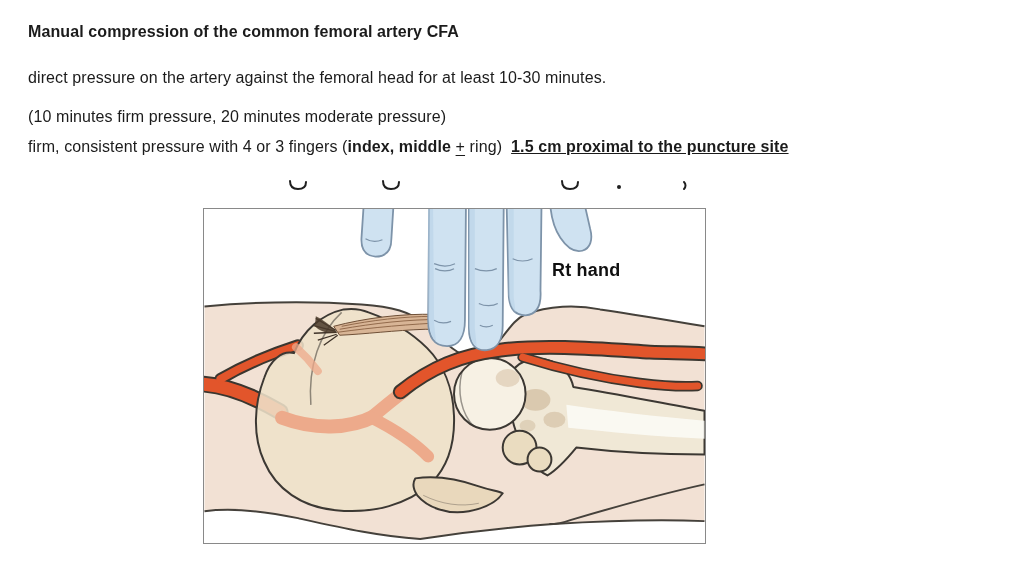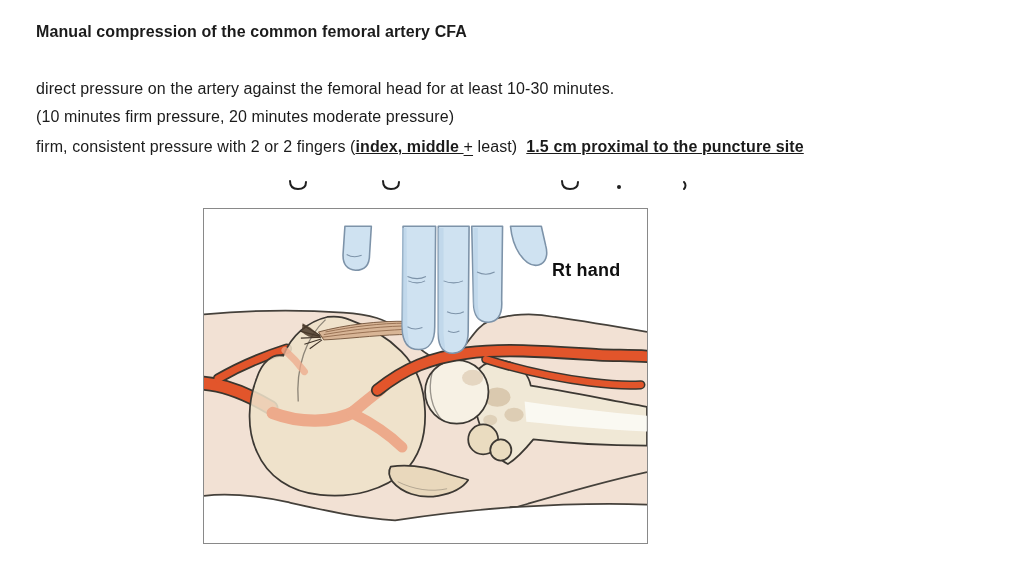--- a/index.html
+++ b/index.html
@@ -1,45 +1,45 @@
 <!DOCTYPE html>
 <html><head>
 <meta charset="utf-8">
 <style>
   html,body{margin:0;padding:0;}
   body{
     width:1024px;height:576px;background:#ffffff;position:relative;overflow:hidden;
     font-family:"Liberation Sans", sans-serif;color:#1b1b1b;
   }
-  .txt{position:absolute;left:28px;font-size:16px;letter-spacing:.1px;white-space:nowrap;margin-left:8px;}
-  .bold{font-weight:700;text-decoration:underline;}
+  .txt{position:absolute;left:28px;font-size:16px;letter-spacing:.1px;white-space:nowrap;}
+  .bold{font-weight:700;}
   .l1{top:23px;font-weight:700;}
-  .l2{top:80px;}
+  .l2{top:69px;}
   .l3{top:108px;}
   .l4{top:138px;}
   .uplus{text-decoration:underline;text-underline-offset:3px;}
   .gap-bold{font-weight:700;margin-left:9px;text-decoration:underline;}
   .remnants{position:absolute;left:280px;top:179px;width:420px;height:14px;}
   .figure{
-    position:absolute;left:203px;top:208px;width:445px;height:336px;
+    position:absolute;left:203px;top:208px;width:503px;height:336px;
     border:1.5px solid #898989;box-sizing:border-box;background:#ffffff;
   }
   .figure svg{display:block;width:100%;height:100%;}
   .fig-label{
     position:absolute;left:348px;top:51px;font-size:18px;font-weight:700;color:#101010;
     letter-spacing:.2px;
   }
 </style>
 </head>
 <body>
 
 <div class="txt l1">Manual compression of the common femoral artery CFA</div>
 <div class="txt l2">direct pressure on the artery against the femoral head for at least 10-30 minutes.</div>
 <div class="txt l3">(10 minutes firm pressure, 20 minutes moderate pressure)</div>
-<div class="txt l4"><span>firm, consistent pressure with 2 or 2 fingers (</span><span class="bold">index, middle </span><span class="uplus">+</span><span> least)</span><span class="gap-bold">1.5 cm proximal to the puncture site</span></div>
+<div class="txt l4"><span>firm, consistent pressure with 4 or 3 fingers (</span><span class="bold">index, middle </span><span class="uplus">+</span><span> ring)</span><span class="gap-bold">1.5 cm proximal to the puncture site</span></div>
 
 <svg class="remnants" viewBox="0 0 420 14">
   <g stroke="#1f1f1f" stroke-width="2" fill="none" stroke-linecap="round">
     <path d="M10,2 C10,8 13,10 18,10 C23,10 26,8 26,3"></path>
     <path d="M103,2 C103,8 106,10 111,10 C116,10 119,8 119,3"></path>
     <path d="M282,2 C282,8 285,10 290,10 C295,10 298,8 298,3"></path>
     <path d="M404,3 C406,5 406,8 404,10"></path>
   </g>
   <circle cx="339" cy="8" r="2" fill="#1f1f1f"></circle>
 </svg>

